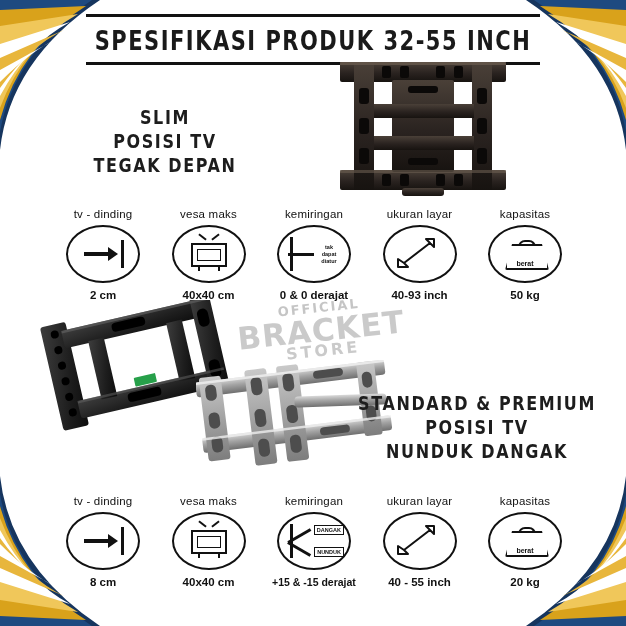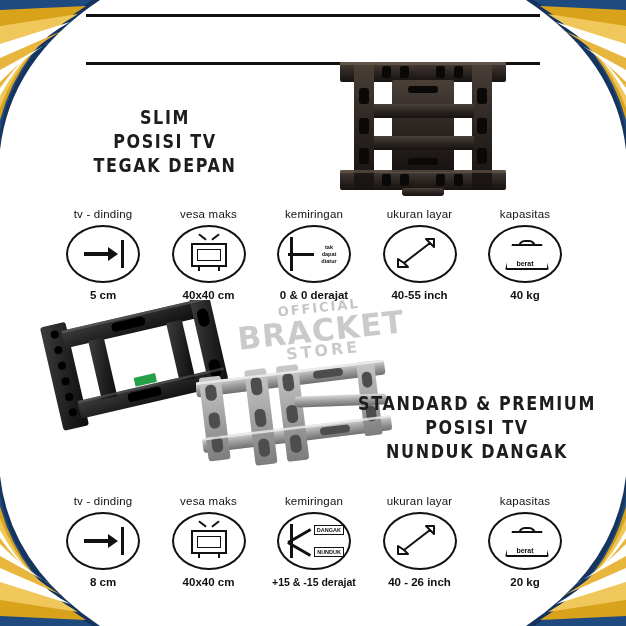--- a/index.html
+++ b/index.html
@@ -268,20 +268,23 @@
       <path d="M0,0 L0,132 Q14,52 92,0 Z" fill="#1e4a80"></path>
       <path d="M0,10 L0,120 Q20,46 86,6 Z" fill="#d9a21b"></path>
       <path d="M0,26 L0,108 Q24,44 78,14 Z" fill="#f0c75a"></path>
       <path d="M0,44 L0,96 Q28,44 70,22 Z" fill="#ffffff"></path>
       <path d="M0,58 L0,88 Q30,46 64,30 Z" fill="#e8b63c"></path>
       <path d="M0,70 L0,82 Q32,50 58,38 Z" fill="#ffffff"></path>
     </svg>
   </div>
 
   <div class="title-rule top"></div>
+  <div class="title-wrap">
+    <div class="title-text">SPESIFIKASI PRODUK 32-55 INCH</div>
+  </div>
   <div class="title-rule bottom"></div>
 
   <div class="headline" id="headline-slim">
     <div>SLIM</div>
     <div>POSISI TV</div>
     <div>TEGAK DEPAN</div>
   </div>
 
   <div class="product" style="top:58px; left:330px; width:186px; height:140px;">
     <svg width="186" height="140" viewBox="0 0 186 140">
@@ -336,21 +339,21 @@
 
     <div class="spec-col">
       <div class="spec-head">tv - dinding</div>
       <div class="spec-circle">
         <div class="ic-wallarrow">
           <div class="shaft"></div>
             <div class="head"></div>
             <div class="wall"></div>
         </div>
       </div>
-      <div class="spec-val">5 cm</div>
+      <div class="spec-val">2 cm</div>
     </div>
 
     <div class="spec-col">
       <div class="spec-head">vesa maks</div>
       <div class="spec-circle">
         <div class="ic-tv">
           <div class="ant1"></div>
             <div class="ant2"></div>
           <div class="screen"></div>
             <div class="inner"></div>
@@ -379,33 +382,33 @@
 
     <div class="spec-col">
       <div class="spec-head">ukuran layar</div>
       <div class="spec-circle">
         <div class="ic-diag">
           <svg width="56" height="34" viewBox="0 0 56 34">
             <path d="M6,30 L16,30 L12,26 L38,6 L42,10 L42,2 L34,2 L38,6 L12,26 L6,22 Z" fill="none" stroke="#111" stroke-width="2" stroke-linejoin="round"></path>
           </svg>
         </div>
       </div>
-      <div class="spec-val">40-55 inch</div>
+      <div class="spec-val">40-93 inch</div>
     </div>
 
     <div class="spec-col">
       <div class="spec-head">kapasitas</div>
       <div class="spec-circle">
         <div class="ic-weight">
           <div class="handle"></div>
           <div class="trap"></div>
           <div class="txt">berat</div>
         </div>
       </div>
-      <div class="spec-val">40 kg</div>
+      <div class="spec-val">50 kg</div>
     </div>
 
   </div>
 
   <div class="watermark">
     <div class="wm-top">OFFICIAL</div>
     <div class="wm-mid">BRACKET</div>
     <div class="wm-bot">STORE</div>
   </div>
 
@@ -555,21 +558,21 @@
 
     <div class="spec-col">
       <div class="spec-head">ukuran layar</div>
       <div class="spec-circle">
         <div class="ic-diag">
           <svg width="56" height="34" viewBox="0 0 56 34">
             <path d="M6,30 L16,30 L12,26 L38,6 L42,10 L42,2 L34,2 L38,6 L12,26 L6,22 Z" fill="none" stroke="#111" stroke-width="2" stroke-linejoin="round"></path>
           </svg>
         </div>
       </div>
-      <div class="spec-val">40 - 26 inch</div>
+      <div class="spec-val">40 - 55 inch</div>
     </div>
 
     <div class="spec-col">
       <div class="spec-head">kapasitas</div>
       <div class="spec-circle">
         <div class="ic-weight">
           <div class="handle"></div>
           <div class="trap"></div>
           <div class="txt">berat</div>
         </div>

